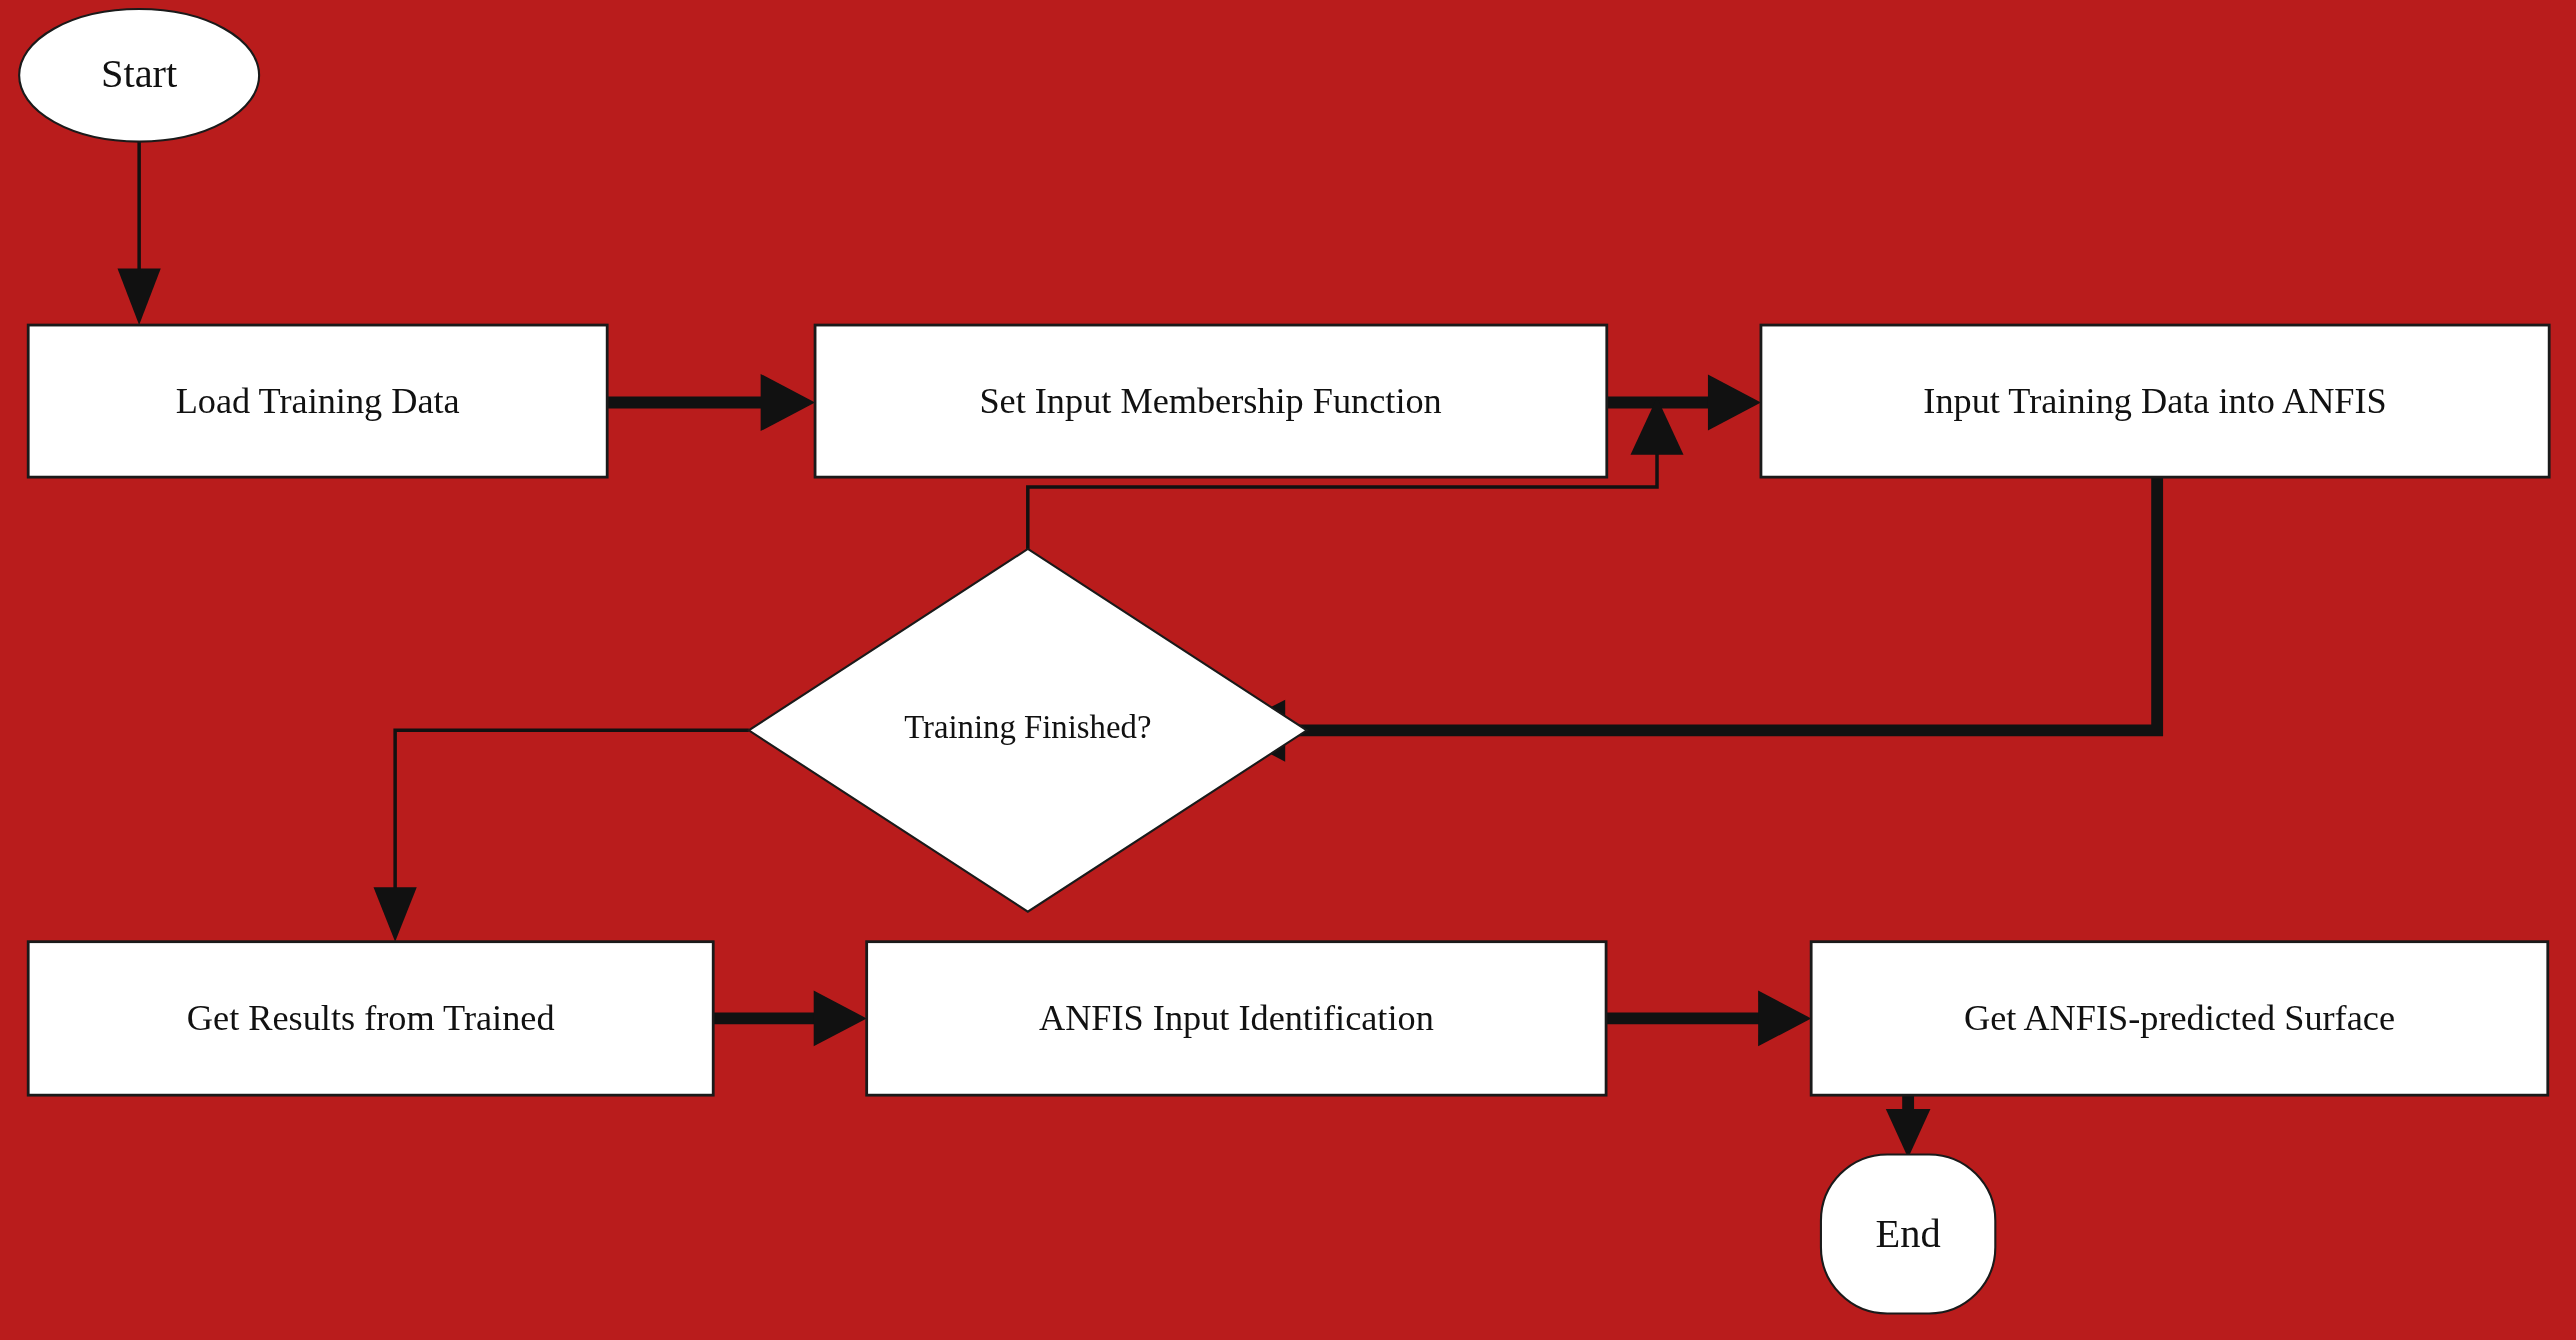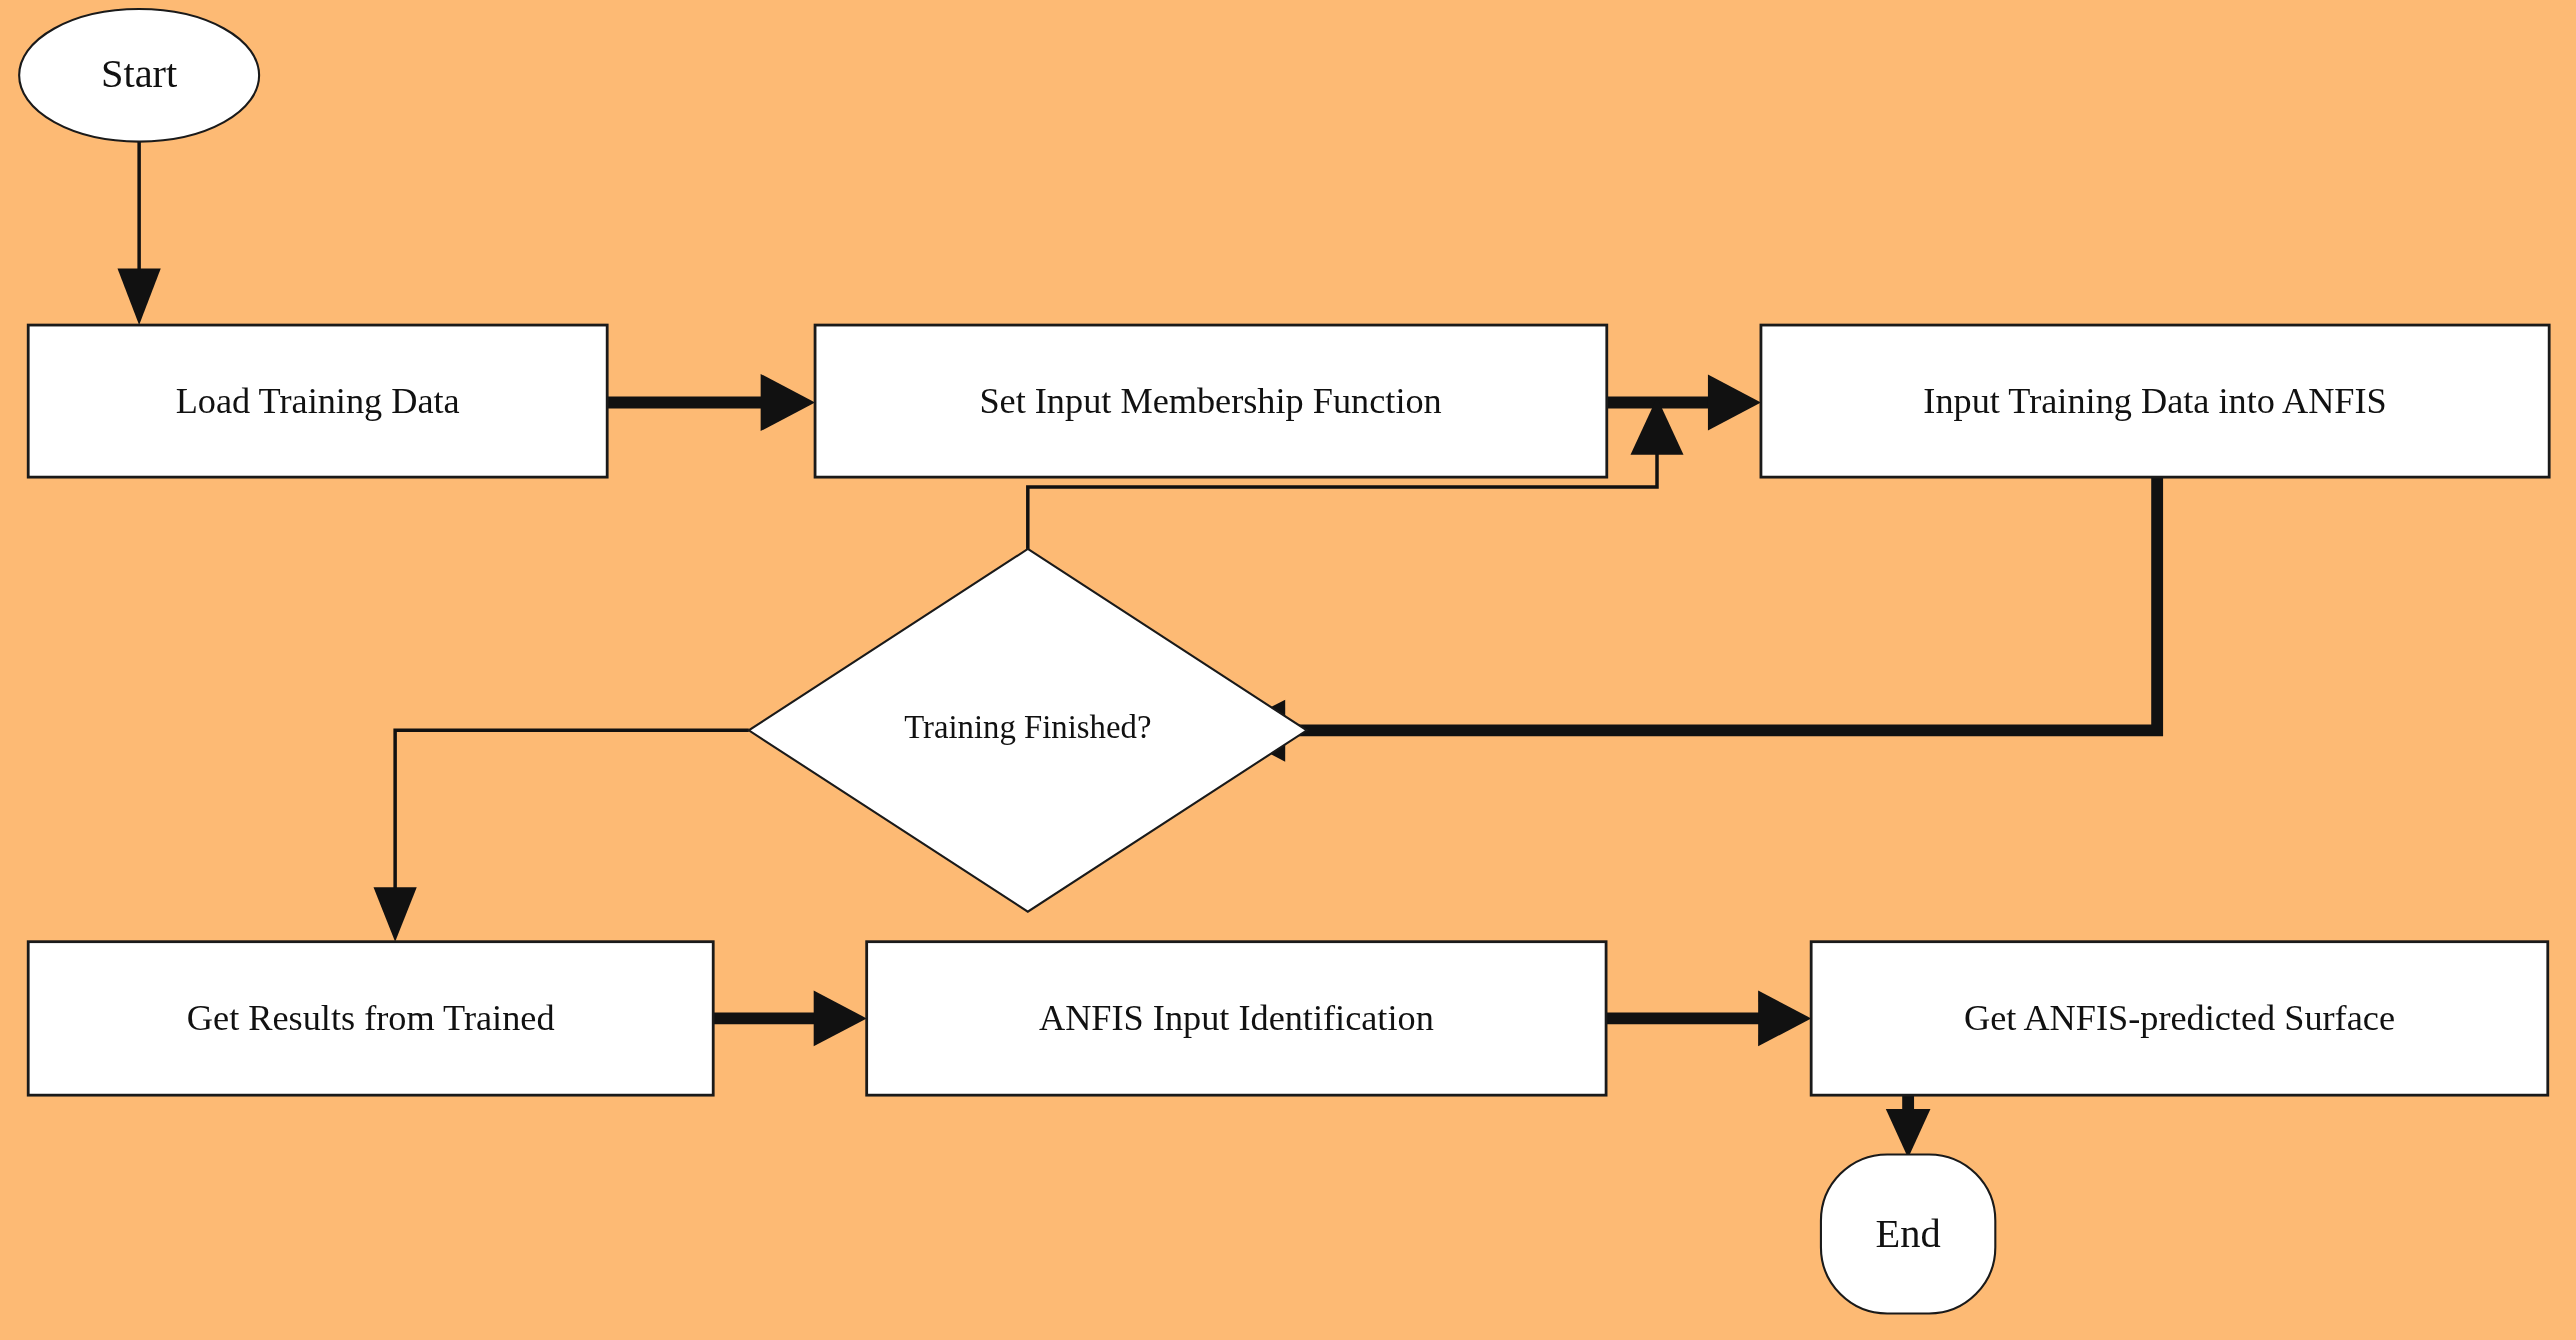--- a/index.html
+++ b/index.html
@@ -7,21 +7,21 @@
     padding: 0;
     background: #ffffff;
   }
   body {
     font-family: "Liberation Serif", "DejaVu Serif", serif;
   }
   #flow-root {
     position: relative;
     width: 2576px;
     height: 1340px;
-    background: #fdba74;
+    background: #b91c1c;
     overflow: hidden;
   }
   svg.flow-canvas {
     position: absolute;
     top: 0;
     left: 0;
     width: 2576px;
     height: 1340px;
     display: block;
   }

